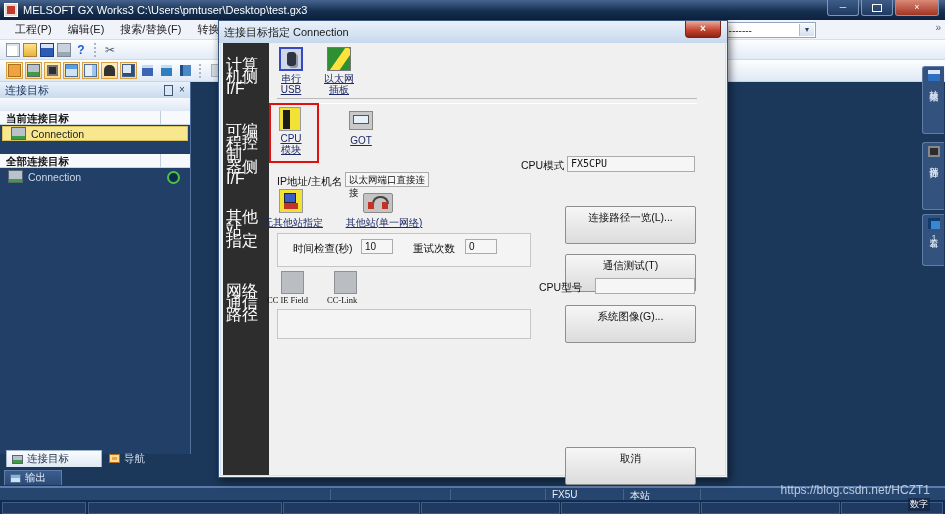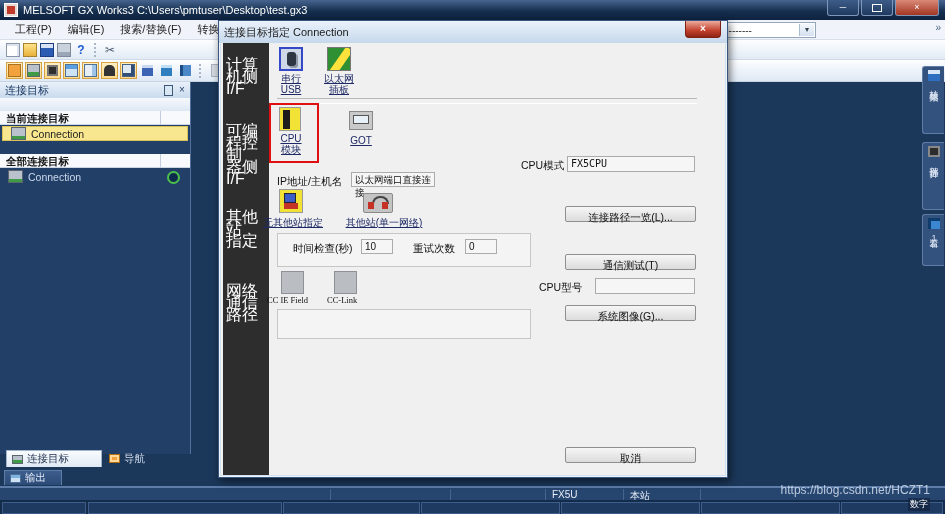--- a/index.html
+++ b/index.html
@@ -104,21 +104,21 @@
   .ic-nost{width:24px;height:24px;background:#f2e235;border:1px solid #999;box-sizing:border-box;position:relative}
   .ic-nost i{position:absolute;left:4px;top:3px;width:10px;height:8px;background:#3a5dc8;border:1px solid #223}
   .ic-nost b{position:absolute;left:4px;bottom:3px;width:14px;height:6px;background:#c53327}
   .ic-oth{width:30px;height:20px;background:#c4c4c4;border:1px solid #8a8a8a;box-sizing:border-box;position:relative;border-radius:2px}
   .ic-oth i{position:absolute;left:4px;top:8px;width:6px;height:7px;background:#c53327}
   .ic-oth b{position:absolute;right:4px;top:8px;width:6px;height:7px;background:#c53327}
   .ic-oth u{position:absolute;left:8px;top:2px;width:13px;height:6px;border:2px solid #444;border-bottom:none;border-radius:8px 8px 0 0}
   .ic-gray{width:21px;height:21px;background:#babec2;border:1px solid #8e9296}
   .field{background:#f6f6f6;border:1px solid #ababab;font-size:10px;color:#111;box-sizing:border-box;padding:1px 3px}
   .grp{position:absolute;border:1px solid #c6c6c6;background:#f4f4f4}
-  .dbtn{position:absolute;left:344px;width:131px;height:16px;background:linear-gradient(#f6f6f6,#dcdcdc);
+  .dbtn{position:absolute;left:344px;width:131px;height:38px;background:linear-gradient(#f6f6f6,#dcdcdc);
      border:1px solid #8f8f8f;border-radius:2px;font-size:10.5px;color:#111;text-align:center;line-height:20px;box-sizing:border-box}
   .dbtn.ok{box-shadow:0 0 0 2px #49b3e8;border-color:#2f7fb0}
   .redbox{position:absolute;left:48px;top:60px;width:46px;height:56px;border:2px solid #e01010}
   .cclbl{font-family:Liberation Serif, serif;font-size:8.5px;color:#111}
   .lbl{font-size:10.5px;color:#111}
 </style>
 </head>
 <body>
 
 <div class="abs titlebar">
@@ -313,21 +313,21 @@
       <div class="ic-got">
           <i></i>
         </div>
     </div>
     <div class="abs linklbl" style="left:122px;top:92px;width:36px">GOT</div>
 
     <div class="abs lbl" style="left:300px;top:116px">CPU模式</div>
     <div class="abs field" style="left:346px;top:113px;width:128px;height:16px;font-family:'DejaVu Sans Mono',monospace">FX5CPU</div>
 
     <div class="abs lbl" style="left:56px;top:132px">IP地址/主机名</div>
-    <div class="abs field" style="left:130px;top:129px;width:84px;height:15px;font-size:9.5px">以太网端口直接连接</div>
+    <div class="abs field" style="left:124px;top:129px;width:84px;height:15px;font-size:9.5px">以太网端口直接连接</div>
 
     <div class="abs" style="left:58px;top:146px">
       <div class="ic-nost">
           <i></i>
           <b></b>
         </div>
     </div>
     <div class="abs linklbl" style="left:38px;top:174px;width:68px">无其他站指定</div>
     <div class="abs" style="left:142px;top:150px">
       <div class="ic-oth">

